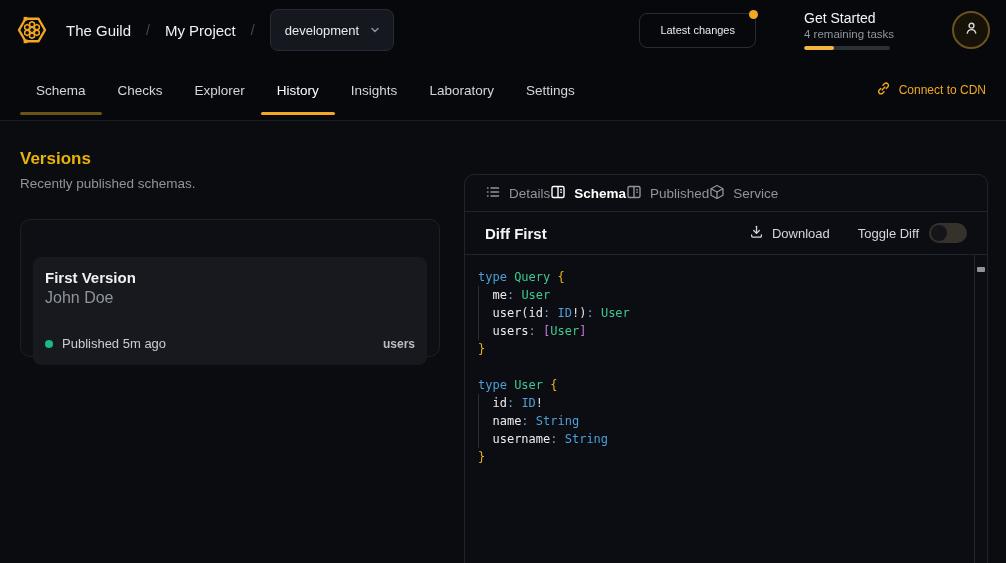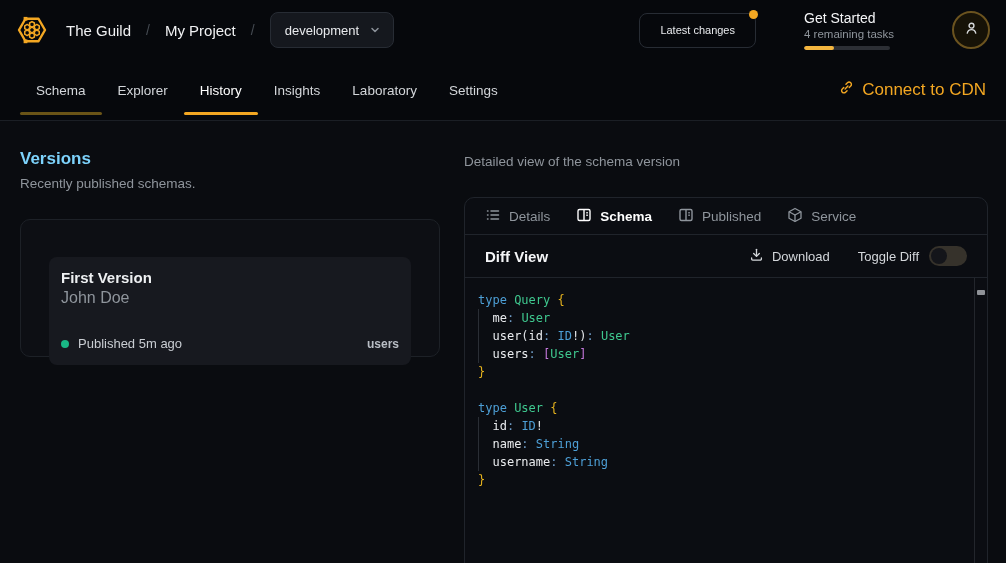--- a/index.html
+++ b/index.html
@@ -13,57 +13,57 @@
     --accent:#f3a722;
     --accent-muted:#6a5417;
     --border:#20242b;
     --text-dim:#8f959c;
   }
   
   .topbar{height:60px;display:flex;align-items:center;padding:0 16px 0 14px;background:#06080c;}
   .logo{width:36px;height:36px;margin-right:16px;flex:none;}
   .crumb{font-size:15px;font-weight:500;color:#f0f1f3;white-space:nowrap;}
   .crumb-sep{color:#454b52;margin:0 15px;font-size:14px;}
-  .env-select{display:flex;align-items:center;gap:10px;background:#15181e;border:1px solid #272c34;border-radius:8px;height:36px;padding:0 12px 0 14px;font-size:13px;color:#e8eaed;cursor:pointer;}
+  .env-select{display:flex;align-items:center;gap:10px;background:#15181e;border:1px solid #272c34;border-radius:8px;height:42px;padding:0 12px 0 14px;font-size:13px;color:#e8eaed;cursor:pointer;}
   .chev{width:12px;height:12px;color:#8a9098;}
   .spacer{flex:1;}
   .latest-btn{position:relative;height:35px;padding:0 20px;border:1px solid #272c34;border-radius:8px;background:transparent;color:#e8eaed;font-size:11px;display:flex;align-items:center;margin-right:48px;cursor:pointer;font-family:inherit;}
   .latest-dot{position:absolute;top:-4px;right:-3px;width:9px;height:9px;border-radius:50%;background:var(--accent);}
   .getstarted{margin-right:56px;width:92px;cursor:pointer;}
   .gs-title{font-size:14px;font-weight:500;color:#f4f5f7;}
   .gs-sub{font-size:11.5px;color:var(--text-dim);margin-top:2px;white-space:nowrap;}
   .gs-bar{margin-top:6px;height:4px;border-radius:2px;background:#2c2f35;overflow:hidden;width:86px;}
   .gs-fill{height:100%;background:#f4b63f;border-radius:2px;}
   .avatar{width:38px;height:38px;border-radius:50%;border:2px solid #6b531f;background:#161207;display:flex;align-items:center;justify-content:center;color:#d7d9dc;cursor:pointer;flex:none;}
   .avatar svg{width:17px;height:17px;}
   
   .tabbar{height:61px;display:flex;align-items:stretch;padding:0 20px;border-bottom:1px solid #1b1f25;background:#06080c;}
   .tabs{display:flex;}
   .tab{position:relative;display:flex;align-items:center;padding:0 16px;font-size:13.5px;color:#d3d6da;cursor:pointer;white-space:nowrap;}
   .tab.active{color:#ffffff;}
   .tab-underline{position:absolute;left:0;right:0;bottom:5px;height:3px;border-radius:2px;}
-  .cdn{display:flex;align-items:center;gap:8px;color:var(--accent);font-size:17px;margin-left:auto;align-self:center;cursor:pointer;}
+  .cdn{display:flex;align-items:center;gap:8px;color:var(--accent);font-size:12px;margin-left:auto;align-self:center;cursor:pointer;}
   .cdn svg{width:15px;height:15px;}
   
   .main{display:flex;padding:27px 18px 0 20px;gap:24px;}
   .left-col{width:420px;flex:none;}
   .right-col{flex:1;min-width:0;}
-  .section-title{font-size:17px;font-weight:700;color:#7dd3fc;line-height:22px;}
+  .section-title{font-size:17px;font-weight:700;color:#eab308;line-height:22px;}
   .section-sub{font-size:13.5px;color:var(--text-dim);margin-top:5px;line-height:18px;}
-  .outer-card{margin-top:26px;border:1px solid #1d2127;background:#0d0f14;border-radius:10px;padding:37px 28px 12px;height:138px;}
+  .outer-card{margin-top:26px;border:1px solid #1d2127;background:#0d0f14;border-radius:10px;padding:37px 12px 12px;height:138px;}
   .inner-card{background:#17191f;border-radius:8px;padding:12px 12px 14px;cursor:pointer;}
   .vname{font-size:15px;font-weight:600;color:#eef0f2;}
   .vauthor{font-size:16px;color:var(--text-dim);margin-top:3px;}
   .vrow{display:flex;align-items:center;margin-top:29px;}
   .vdot{width:8px;height:8px;border-radius:50%;background:#19b885;margin-right:9px;flex:none;}
   .vstatus{font-size:13px;color:#c9cdd2;}
   .vbadge{margin-left:auto;font-size:12px;font-weight:700;color:#b9bec5;}
   
   .panel{margin-top:26px;border:1px solid var(--border);border-radius:10px;background:#0b0d12;height:420px;display:flex;flex-direction:column;overflow:hidden;}
-  .panel-tabs{height:37px;flex:none;display:flex;align-items:center;gap:26px;padding:0 20px;border-bottom:1px solid var(--border);}
+  .panel-tabs{height:37px;flex:none;display:flex;align-items:center;padding:0 20px;border-bottom:1px solid var(--border);}
   .ptab{display:flex;align-items:center;gap:8px;font-size:13.5px;color:var(--text-dim);cursor:pointer;white-space:nowrap;}
   .ptab.active{color:#ffffff;font-weight:600;}
   .ptab svg{width:16px;height:16px;flex:none;}
   .toolbar{height:43px;flex:none;display:flex;align-items:center;padding:0 20px;border-bottom:1px solid var(--border);}
   .toolbar-title{font-size:15px;font-weight:700;color:#f4f5f7;}
   .dl{display:flex;align-items:center;gap:8px;margin-left:auto;color:#d3d6da;font-size:13px;cursor:pointer;}
   .dl svg{width:15px;height:15px;}
   .toggle-label{margin-left:28px;color:#d3d6da;font-size:13px;}
   .switch{margin-left:10px;width:38px;height:20px;border-radius:10px;background:#36322b;position:relative;cursor:pointer;flex:none;}
   .knob{position:absolute;top:2px;left:2px;width:16px;height:16px;border-radius:50%;background:#14151a;}
@@ -124,20 +124,21 @@
         <circle cx="8" cy="5.3" r="2.3"></circle>
         <path d="M3.9 12.8 c0.5-2.6 2.1-3.7 4.1-3.7 s3.6 1.1 4.1 3.7"></path>
       </svg>
     </span>
   </div>
 </header>
 
 <nav class="tabbar">
   <div class="tabs">
       <div class="tab">Schema<span class="tab-underline" style="background: rgb(106, 84, 23);"></span></div>
+      <div class="tab">Checks</div>
       <div class="tab">Explorer</div>
       <div class="tab active">History<span class="tab-underline" style="background: rgb(243, 167, 34);"></span></div>
       <div class="tab">Insights</div>
       <div class="tab">Laboratory</div>
       <div class="tab">Settings</div>
     </div>
   <div class="cdn">
     <span>
       <svg viewBox="0 0 16 16" fill="none" stroke="currentColor" stroke-width="1.5" stroke-linecap="round" width="15" height="15">
         <path d="M6.5 9.5 L9.5 6.5"></path>
@@ -161,21 +162,20 @@
         <div class="vrow">
           <span class="vdot" style="background: rgb(25, 184, 133);"></span>
           <span class="vstatus">Published 5m ago</span>
           <span class="vbadge">users</span>
         </div>
       </div>
     </div>
   </section>
 
   <section class="right-col">
-    <p class="section-sub">Detailed view of the schema version</p>
 
     <div class="panel">
       <div class="panel-tabs">
           <div class="ptab">
             <span><svg viewBox="0 0 16 16" fill="none" stroke="currentColor" stroke-width="1.5" stroke-linecap="round">
                 <line x1="6" y1="4" x2="13.5" y2="4"></line>
                 <line x1="6" y1="8" x2="13.5" y2="8"></line>
                 <line x1="6" y1="12" x2="13.5" y2="12"></line>
                 <line x1="2.5" y1="4" x2="3" y2="4"></line>
                 <line x1="2.5" y1="8" x2="3" y2="8"></line>
@@ -205,21 +205,21 @@
             <span><svg viewBox="0 0 16 16" fill="none" stroke="currentColor" stroke-width="1.3" stroke-linejoin="round">
                 <path d="M8 1.5 L14 4.75 L14 11.25 L8 14.5 L2 11.25 L2 4.75 Z"></path>
                 <path d="M2 4.75 L8 8 L14 4.75"></path>
                 <line x1="8" y1="8" x2="8" y2="14.5"></line>
               </svg></span>
             <span>Service</span>
           </div>
         </div>
 
       <div class="toolbar">
-        <span class="toolbar-title">Diff View</span>
+        <span class="toolbar-title">Diff First</span>
         <span class="dl">
           <span>
             <svg viewBox="0 0 16 16" fill="none" stroke="currentColor" stroke-width="1.4" stroke-linecap="round" stroke-linejoin="round" width="15" height="15">
               <path d="M8 2.5 V9.6"></path>
               <path d="M5 7 L8 10 L11 7"></path>
               <path d="M2.8 11.6 V12.8 a1.2 1.2 0 0 0 1.2 1.2 h8 a1.2 1.2 0 0 0 1.2 -1.2 V11.6"></path>
             </svg>
           </span>
           <span>Download</span>
         </span>

